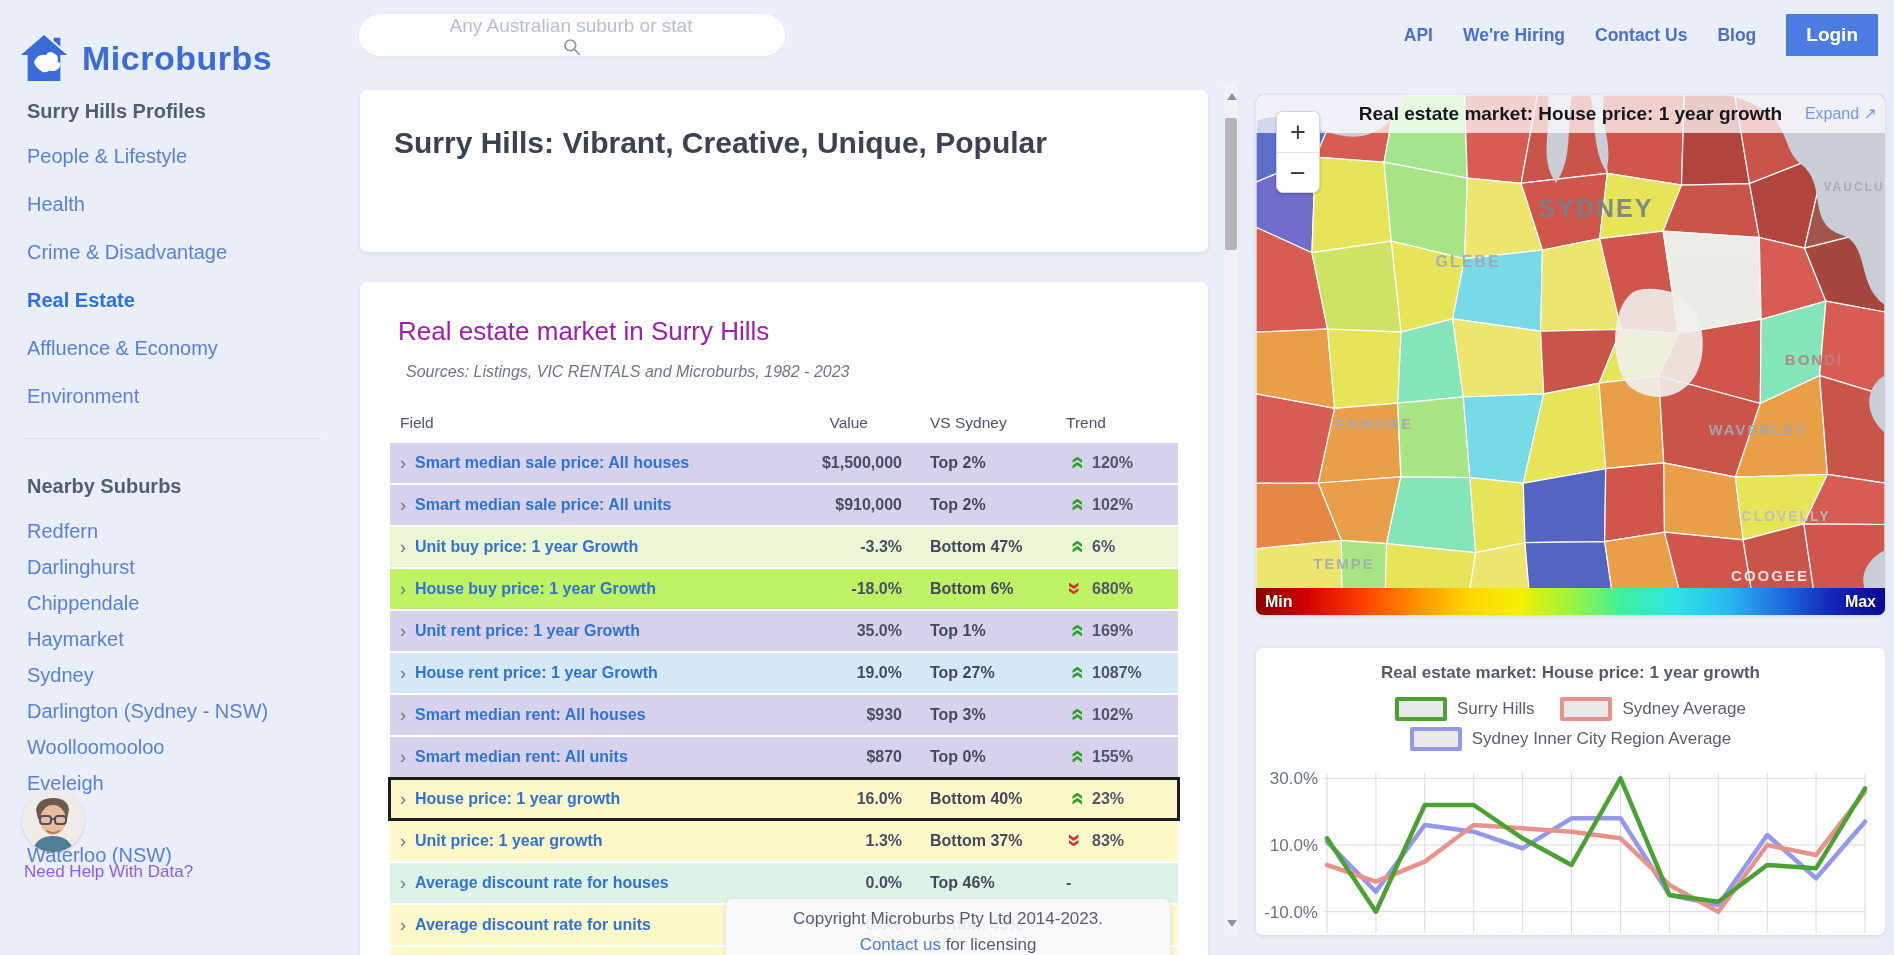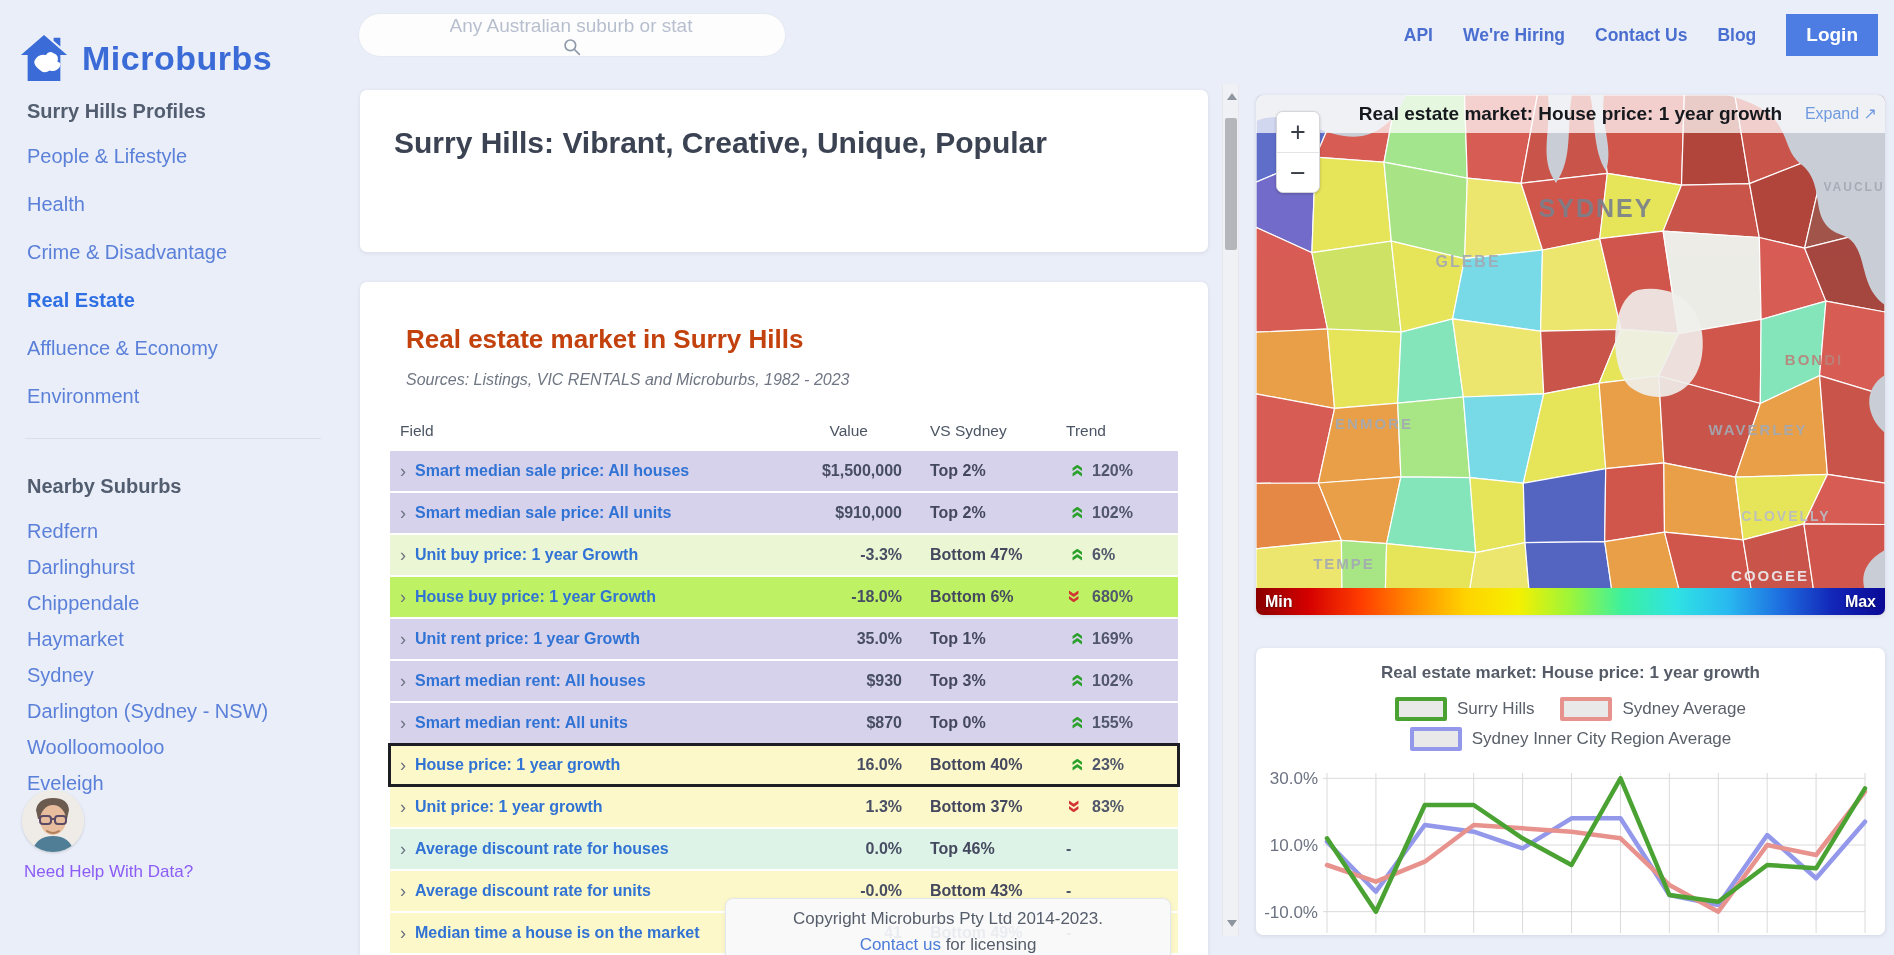--- a/index.html
+++ b/index.html
@@ -29,21 +29,21 @@
   .nearby-list a{display:block;color:#5b80d9;font-size:20px;text-decoration:none;margin-bottom:13px;}
   .avatar{position:absolute;left:22px;top:790px;width:62px;height:62px;border-radius:50%;overflow:hidden;
     background:#f4f2ef;cursor:pointer;box-shadow:0 1px 3px rgba(0,0,0,.15);}
   .help-link{position:absolute;left:24px;top:862px;color:#8b5cf6;font-size:17px;text-decoration:none;}
   
   .main{position:absolute;left:360px;top:90px;width:848px;}
   .card{background:#fff;border-radius:7px;box-shadow:0 1px 4px rgba(30,40,70,.10);}
   .title-card{height:162px;padding:28px 34px;box-sizing:border-box;}
   .page-title{margin:8px 0 0 0;font-size:30px;font-weight:600;color:#3b4353;}
   .table-card{margin-top:30px;padding:26px 30px 30px 30px;box-sizing:border-box;min-height:660px;}
-  .section-title{margin:16px;font-size:26px;font-weight:700;color:#c2410c;}
+  .section-title{margin:8px;font-size:26px;font-weight:400;color:#a21caf;}
   .sources{margin:16px 0 0 16px;font-size:16px;font-style:italic;color:#6f7683;}
   .re-table{margin-top:24px;}
   .t-head{display:flex;align-items:center;height:36px;font-size:15.5px;color:#4b5563;padding-left:10px;}
   .t-row{display:flex;align-items:center;height:40px;margin-top:2px;padding-left:10px;cursor:pointer;}
   .t-row.selected{outline:3px solid #1d1d24;outline-offset:-1px;}
   .col-field{flex:1;display:flex;align-items:center;min-width:0;}
   .col-value{width:146px;text-align:right;}
   .col-vs{width:136px;margin-left:28px;}
   .col-trend{width:112px;display:flex;align-items:center;}
   .t-head .col-value{padding-right:34px;box-sizing:border-box;}
@@ -154,20 +154,21 @@
   <div class="nearby-list">
       <a href="#">Redfern</a>
       <a href="#">Darlinghurst</a>
       <a href="#">Chippendale</a>
       <a href="#">Haymarket</a>
       <a href="#">Sydney</a>
       <a href="#">Darlington (Sydney - NSW)</a>
       <a href="#">Woolloomooloo</a>
       <a href="#">Eveleigh</a>
       <a href="#">Ultimo</a>
+      <a href="#">Waterloo (NSW)</a>
     </div>
 </div>
 
 <div class="avatar">
   <svg width="62" height="62" viewBox="0 0 62 62">
     <circle cx="31" cy="31" r="31" fill="#efece7"></circle>
     <path d="M14,20 q2,-12 17,-12 q15,0 16,12 l-2,9 h-29 Z" fill="#6b5a4e"></path>
     <ellipse cx="31" cy="30" rx="13" ry="15" fill="#e8bd9d"></ellipse>
     <rect x="18" y="26" width="11" height="8" rx="3" fill="none" stroke="#5a4a66" stroke-width="2"></rect>
     <rect x="33" y="26" width="11" height="8" rx="3" fill="none" stroke="#5a4a66" stroke-width="2"></rect>
@@ -251,20 +252,32 @@
       <a href="#" class="field-link">Unit rent price: 1 year Growth</a>
     </div>
     <div class="col-value val-text">35.0%</div>
     <div class="col-vs vs-text">Top 1%</div>
     <div class="col-trend">
       <span class="trend-chev" data-dir="up"></span>
       <span class="trend-text">169%</span>
     </div>
   </div>
 
+  <div class="t-row" data-color="blue">
+    <div class="col-field">
+      <span class="expander"></span>
+      <a href="#" class="field-link">House rent price: 1 year Growth</a>
+    </div>
+    <div class="col-value val-text">19.0%</div>
+    <div class="col-vs vs-text">Top 27%</div>
+    <div class="col-trend">
+      <span class="trend-chev" data-dir="up"></span>
+      <span class="trend-text">1087%</span>
+    </div>
+  </div>
 
   <div class="t-row" data-color="lavender">
     <div class="col-field">
       <span class="expander"></span>
       <a href="#" class="field-link">Smart median rent: All houses</a>
     </div>
     <div class="col-value val-text">$930</div>
     <div class="col-vs vs-text">Top 3%</div>
     <div class="col-trend">
       <span class="trend-chev" data-dir="up"></span>

